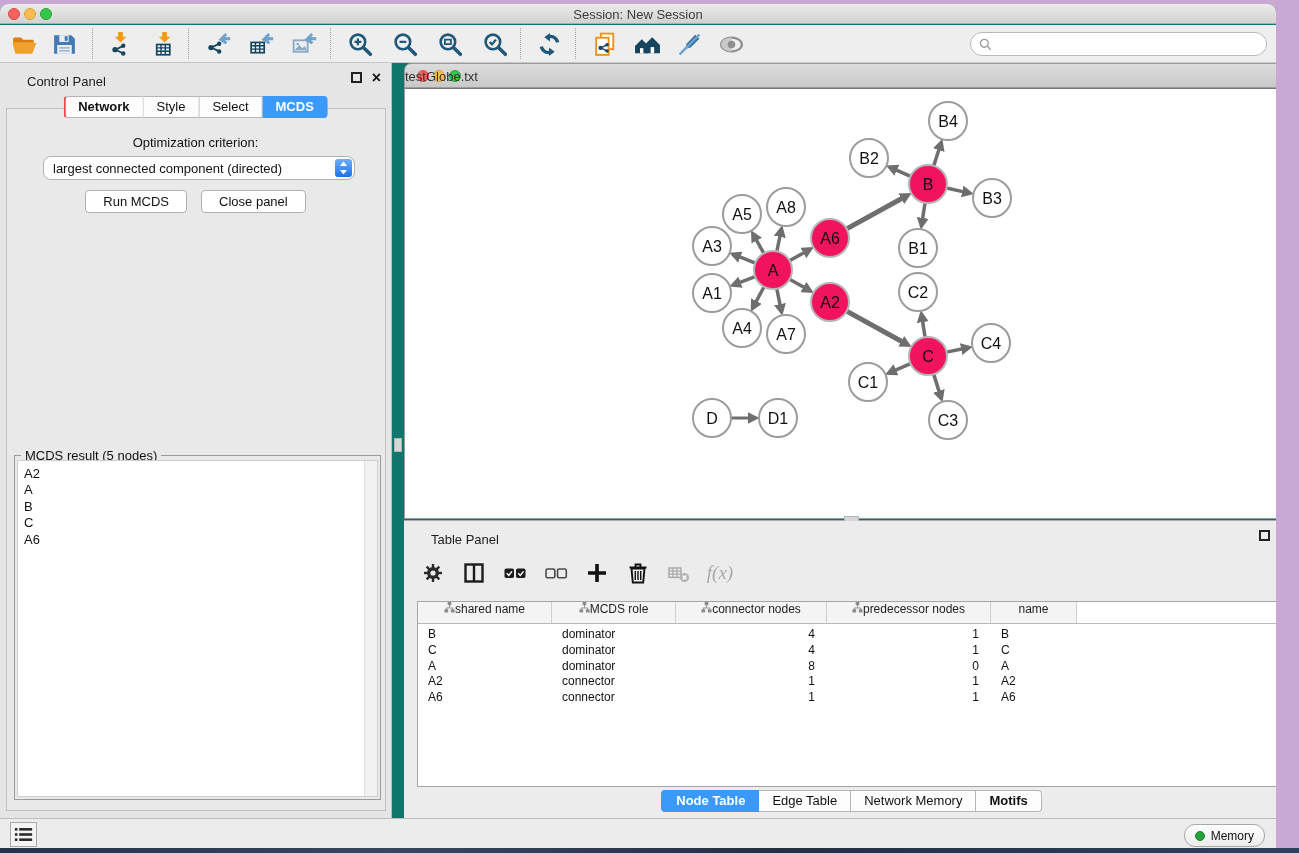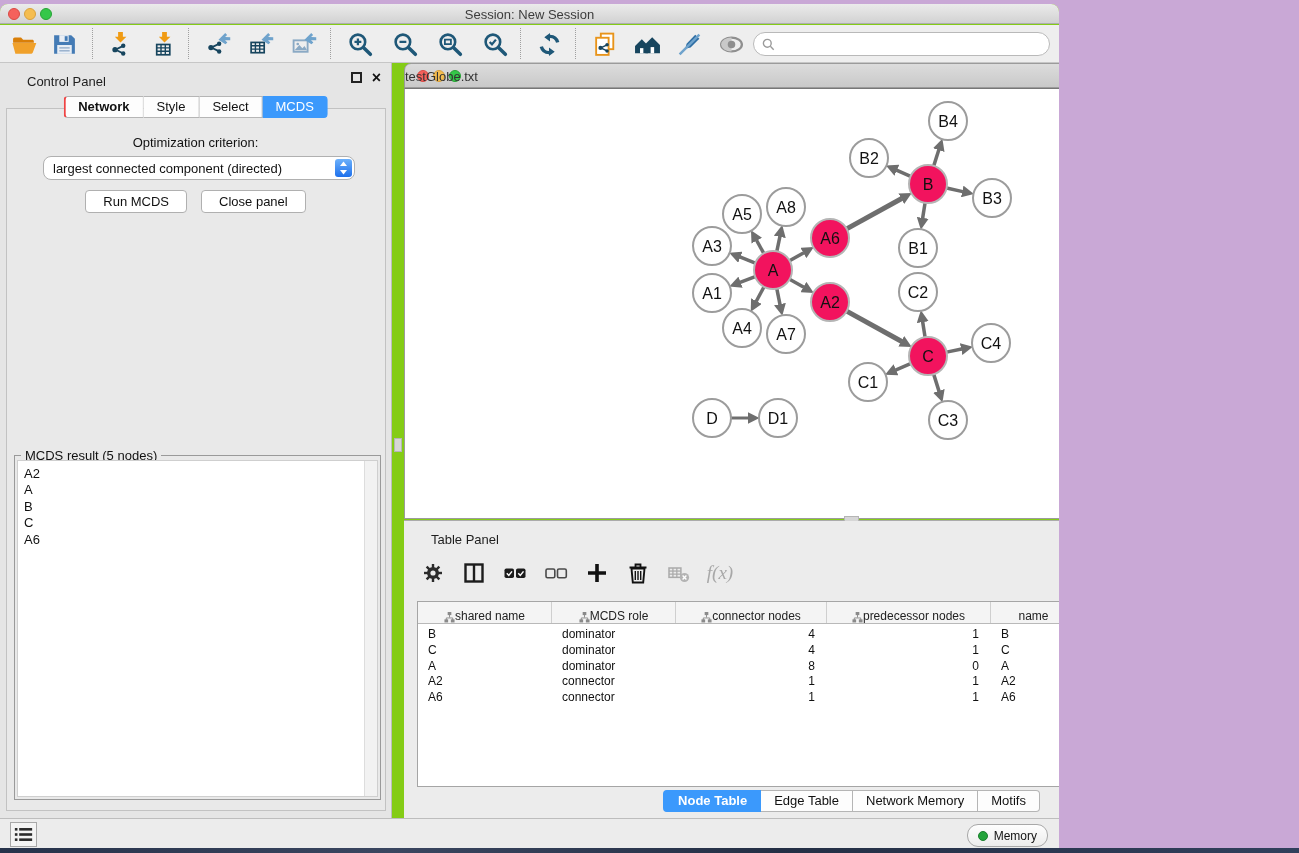--- a/index.html
+++ b/index.html
@@ -1,20 +1,20 @@
 <!DOCTYPE html>
 <html><head>
 <meta charset="utf-8">
 <style>
   * { box-sizing: border-box; margin: 0; padding: 0; }
   html,body { width:1299px; height:853px; }
   body { position:relative; background:#c9a8d6; font-family:"Liberation Sans",sans-serif; overflow:hidden; }
 
-  #app { position:absolute; left:0; top:4px; width:1059px; height:844px;
-         background:#84cc16; border-radius:8px 8px 0 0; overflow:hidden; }
+  #app { position:absolute; left:0; top:4px; width:1276px; height:844px;
+         background:#0f766e; border-radius:8px 8px 0 0; overflow:hidden; }
   #desktop-strip { position:absolute; left:0; bottom:0; width:1299px; height:5px;
          background:linear-gradient(90deg,#26324a,#3a4660 30%,#242f45 60%,#31405c); }
 
   
   #titlebar { position:absolute; left:0; top:0; width:100%; height:20px;
     background:linear-gradient(#ebebeb,#d2d2d2); border-bottom:1px solid #adadad; }
   .traffic { position:absolute; top:4px; width:12px; height:12px; border-radius:50%; }
   #tl-red   { left:8px;  background:#f5615c; border:1px solid #d94a45; }
   #tl-yel   { left:24px; background:#f5bd4f; border:1px solid #d8a03c; }
   #tl-grn   { left:40px; background:#35c749; border:1px solid #27a335; }
@@ -42,21 +42,21 @@
   .panel-ctrls { position:absolute; right:10px; top:9px; display:flex; gap:10px; align-items:center; }
   .float-btn { width:11px; height:11px; border:2px solid #222; background:transparent; display:inline-block; }
   .close-btn { font-size:16px; font-weight:bold; color:#111; line-height:11px; }
 
   #cp-innerbox { position:absolute; left:6px; top:45px; width:380px; height:703px;
     border:1px solid #c2c2c2; background:#e9e9e9; }
   #cp-tabs { position:absolute; left:50%; transform:translateX(-50%); top:33px; display:flex; z-index:3; }
   .tab { height:22px; padding:0 13px; font-size:13px; line-height:20px; background:#fdfdfd;
     border:1px solid #b5b5b5; border-left:none; color:#111; }
   .tab:first-child { border-left:2px solid #ef4444; border-radius:4px 0 0 4px;font-weight:bold; }
-  .tab:last-child { border-radius:0 4px 4px 0; }
+  .tab:last-child { border-radius:0 4px 4px 0;font-weight:bold; }
   .tab.selected { background:#3b99fc; color:#fff; border-color:#3b99fc; }
 
   #opt-label { position:absolute; left:0; right:0; top:72px; text-align:center; font-size:13px; color:#111; }
   #criterion { position:absolute; left:43px; top:93px; width:312px; height:24px; background:#fff;
     border:1px solid #b0b0b0; border-radius:8px; font-size:13px; color:#111;
     display:flex; align-items:center; padding-left:9px; }
   #criterion-stepper { position:absolute; right:2px; top:2px; width:17px; height:18px; border-radius:3px;
     background:linear-gradient(#6db1fb,#1d70ec); display:flex; align-items:center; justify-content:center; }
   #cp-buttons { position:absolute; left:0; right:0; top:127px; display:flex; justify-content:center; gap:14px; }
   .push-btn { height:23px; padding:0 17px; background:#fff; border:1px solid #b0b0b0; border-radius:4px;
@@ -97,21 +97,21 @@
   #table-panel { position:absolute; left:404px; top:517px; width:895px; height:297px; background:#ececec; }
   #tp-toolbar { position:absolute; left:14px; top:36px; height:32px; display:flex; align-items:center; gap:11px; }
   #tp-toolbar .icon-btn { width:30px; height:30px; }
   #tp-toolbar .icon-btn svg { width:24px; height:24px; }
   #fx-label { font-family:"Liberation Serif",serif; font-style:italic; font-size:19px; color:#a8a8a8; }
 
   #data-table { position:absolute; left:13px; top:80px; width:875px; height:186px; background:#fff;
     border:1px solid #a5a5a5; overflow:hidden; }
   #dt-header { display:grid; grid-template-columns:134px 124px 151px 164px 86px 1fr; height:22px;
     border-bottom:1px solid #b9b9b9; }
-  .hcell { background:#f4f4f4; border-right:1px solid #cfcfcf; display:flex; align-items:flex-end;
+  .hcell { background:#f4f4f4; border-right:1px solid #cfcfcf; display:flex; align-items:flex-start;
     justify-content:center; font-size:12px; color:#222; }
   .hcell.empty { background:#fff; border-right:none; }
   .drow { display:grid; grid-template-columns:134px 124px 151px 164px 86px 1fr; height:15.8px; }
   .dcell { font-size:12px; color:#111; line-height:15.8px; white-space:nowrap; }
   .dcell.l { text-align:left; padding-left:10px; }
   .dcell.r { text-align:right; padding-right:12px; }
   #dt-body { padding-top:3px; }
 
   #tp-tabs { position:absolute; left:0; right:0; top:269px; display:flex; justify-content:center; }
   #tp-tabs .tab { height:22px; }

